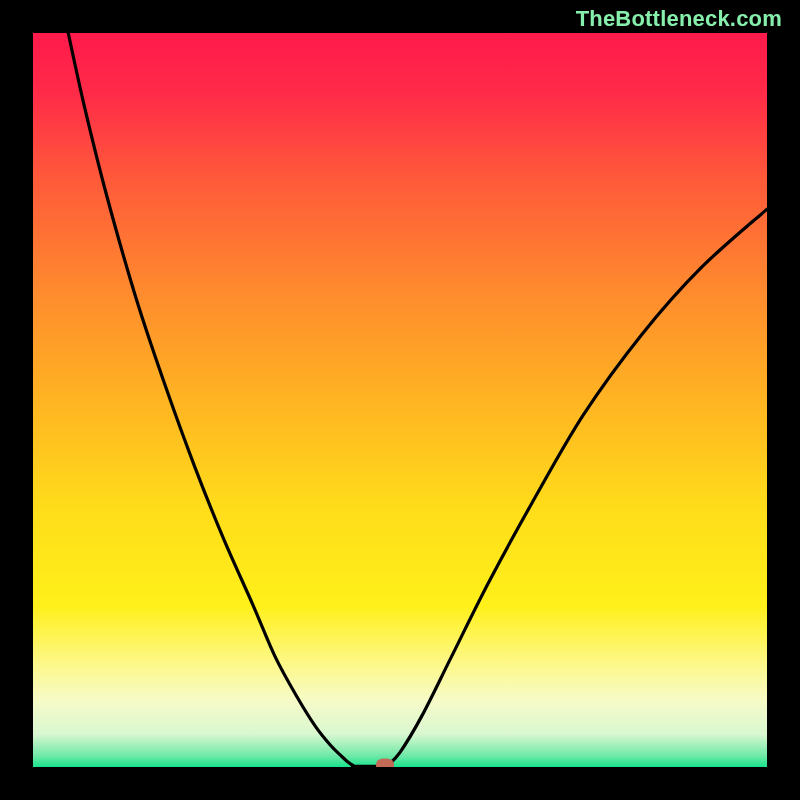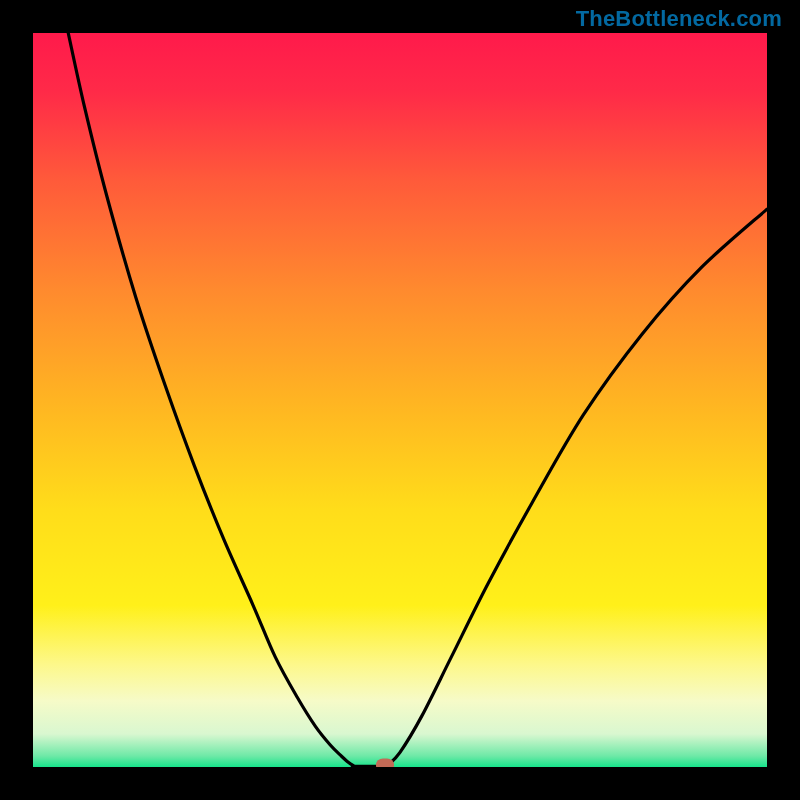--- a/index.html
+++ b/index.html
@@ -10,21 +10,21 @@
     height: 800px;
     background: #000;
   }
   .watermark {
     position: absolute;
     top: 6px;
     right: 18px;
     font-family: Arial, Helvetica, sans-serif;
     font-size: 22px;
     font-weight: bold;
-    color: #0369a1;
+    color: #86efac;
     letter-spacing: 0.2px;
     z-index: 10;
   }
   .plot-area {
     position: absolute;
     left: 33px;
     top: 33px;
     width: 734px;
     height: 734px;
     overflow: hidden;

